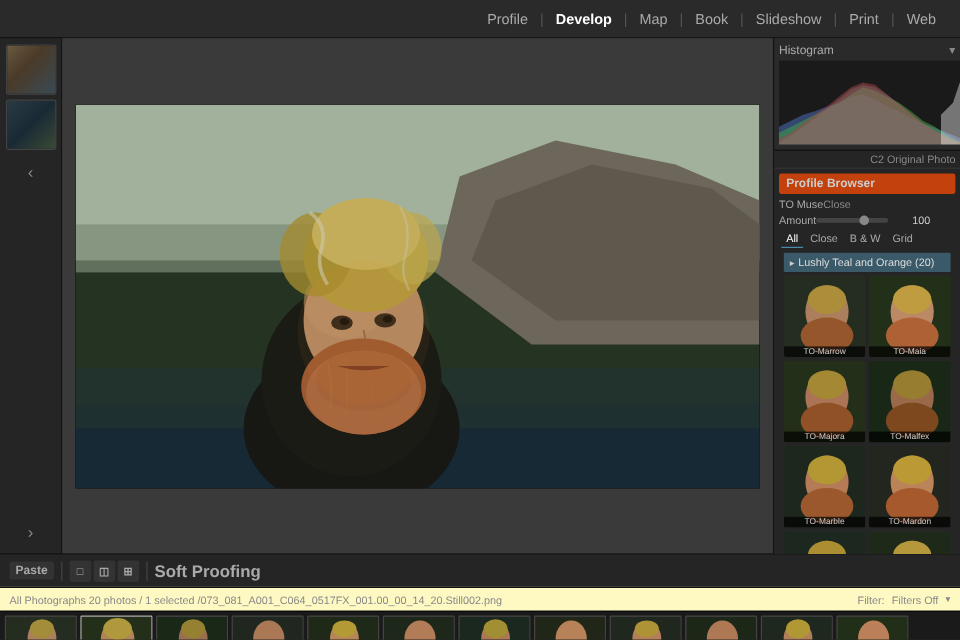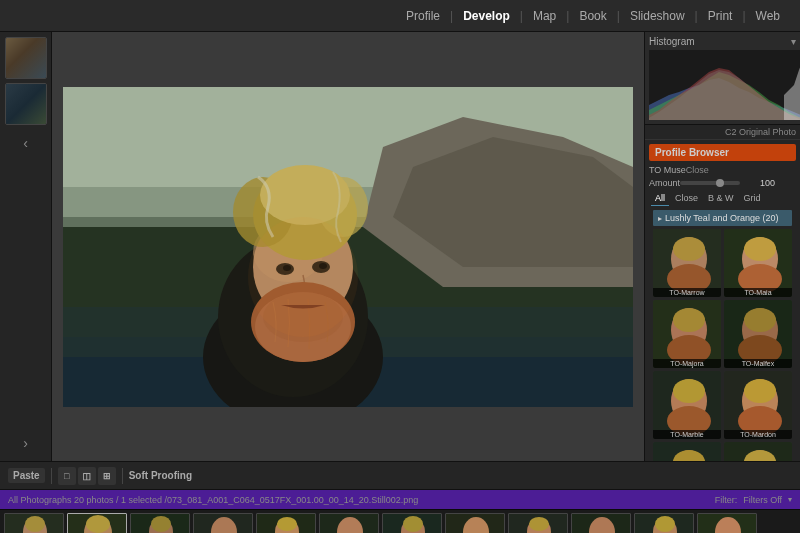--- a/index.html
+++ b/index.html
@@ -289,28 +289,28 @@
       cursor: pointer;
       font-size: 9px;
       color: #aaa;
     }
     .toolbar-separator {
       width: 1px;
       height: 16px;
       background: #444;
     }
     .soft-proofing-label {
-      font-size: 10px;
+      font-size: 14px;
       color: #aaa;
     }
 
     
     #status-bar {
       height: 20px;
-      background: #4c1d95;
+      background: #fef9c3;
       display: flex;
       align-items: center;
       padding: 0 8px;
       border-top: 1px solid #111;
       justify-content: space-between;
     }
     #status-left {
       font-size: 9px;
       color: #888;
     }

